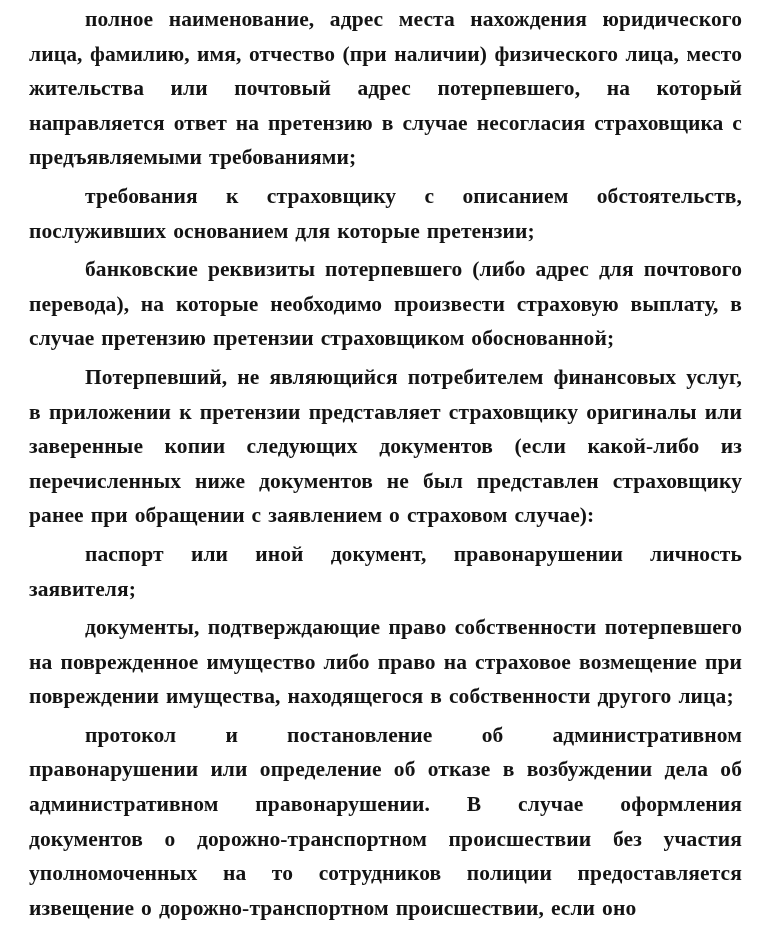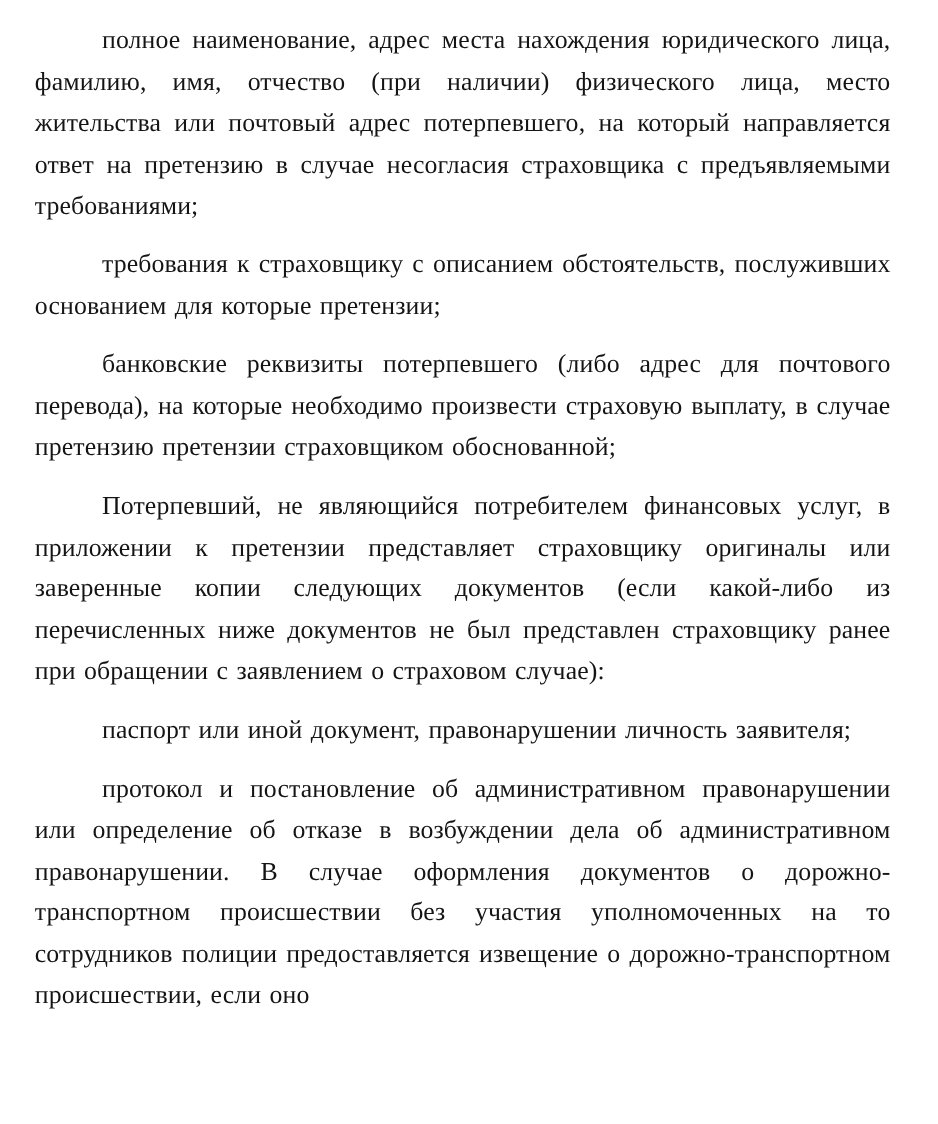--- a/index.html
+++ b/index.html
@@ -16,28 +16,30 @@
     overflow: hidden;
     padding: 2px 40px 0 29px;
     font-family: "Liberation Serif", "DejaVu Serif", serif;
     font-size: 21.5px;
     line-height: 34.6px;
     color: #141414;
     text-align: justify;
     letter-spacing: 0.1px;
   }
   .page p {
-    margin: 14px 0 4px 0;
+    margin: 0 0 4px 0;
     text-indent: 56px;
     word-spacing: 1.5px;
+    font-weight: bold;
   }
 </style>
 </head>
 <body>
 
 <div class="page">
   <p>полное наименование, адрес места нахождения юридического лица, фамилию, имя, отчество (при наличии) физического лица, место жительства или почтовый адрес потерпевшего, на который направляется ответ на претензию в случае несогласия страховщика с предъявляемыми требованиями;</p>
   <p>требования к страховщику с описанием обстоятельств, послуживших основанием для которые претензии;</p>
   <p>банковские реквизиты потерпевшего (либо адрес для почтового перевода), на которые необходимо произвести страховую выплату, в случае претензию претензии страховщиком обоснованной;</p>
   <p>Потерпевший, не являющийся потребителем финансовых услуг, в приложении к претензии представляет страховщику оригиналы или заверенные копии следующих документов (если какой-либо из перечисленных ниже документов не был представлен страховщику ранее при обращении с заявлением о страховом случае):</p>
   <p>паспорт или иной документ, правонарушении личность заявителя;</p>
+  <p>документы, подтверждающие право собственности потерпевшего на поврежденное имущество либо право на страховое возмещение при повреждении имущества, находящегося в собственности другого лица;</p>
   <p>протокол и постановление об административном правонарушении или определение об отказе в возбуждении дела об административном правонарушении. В случае оформления документов о дорожно-транспортном происшествии без участия уполномоченных на то сотрудников полиции предоставляется извещение о дорожно-транспортном происшествии, если оно</p>
 </div>
 
 </body></html>

